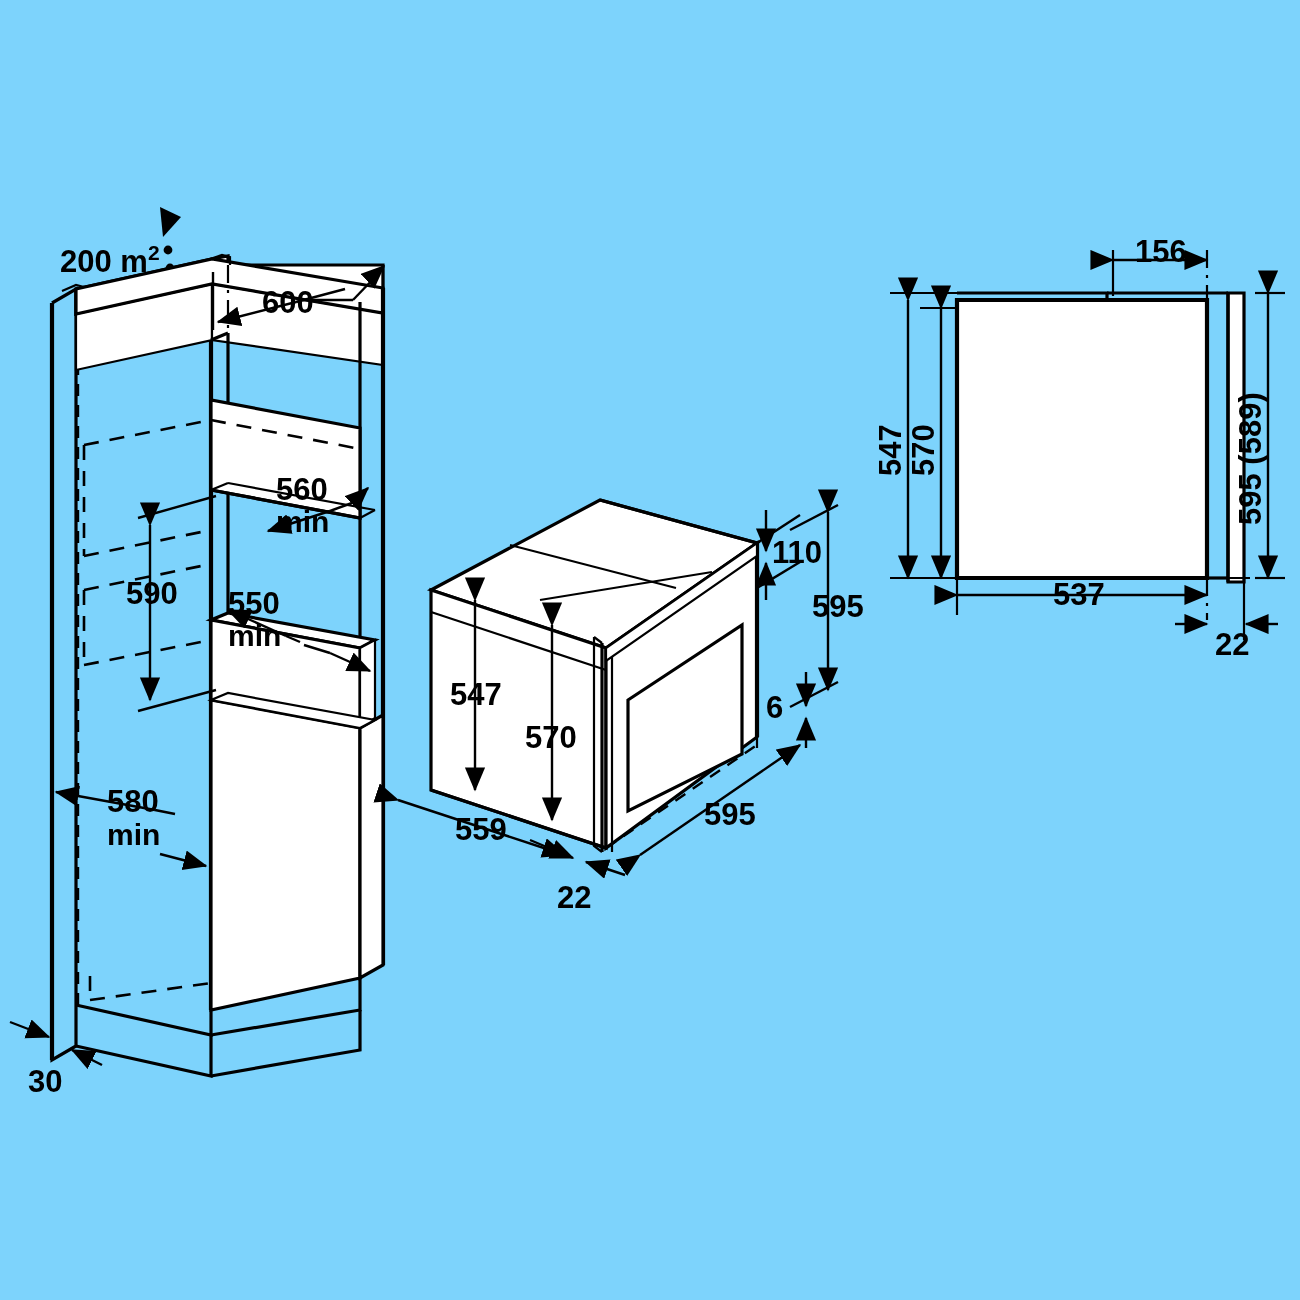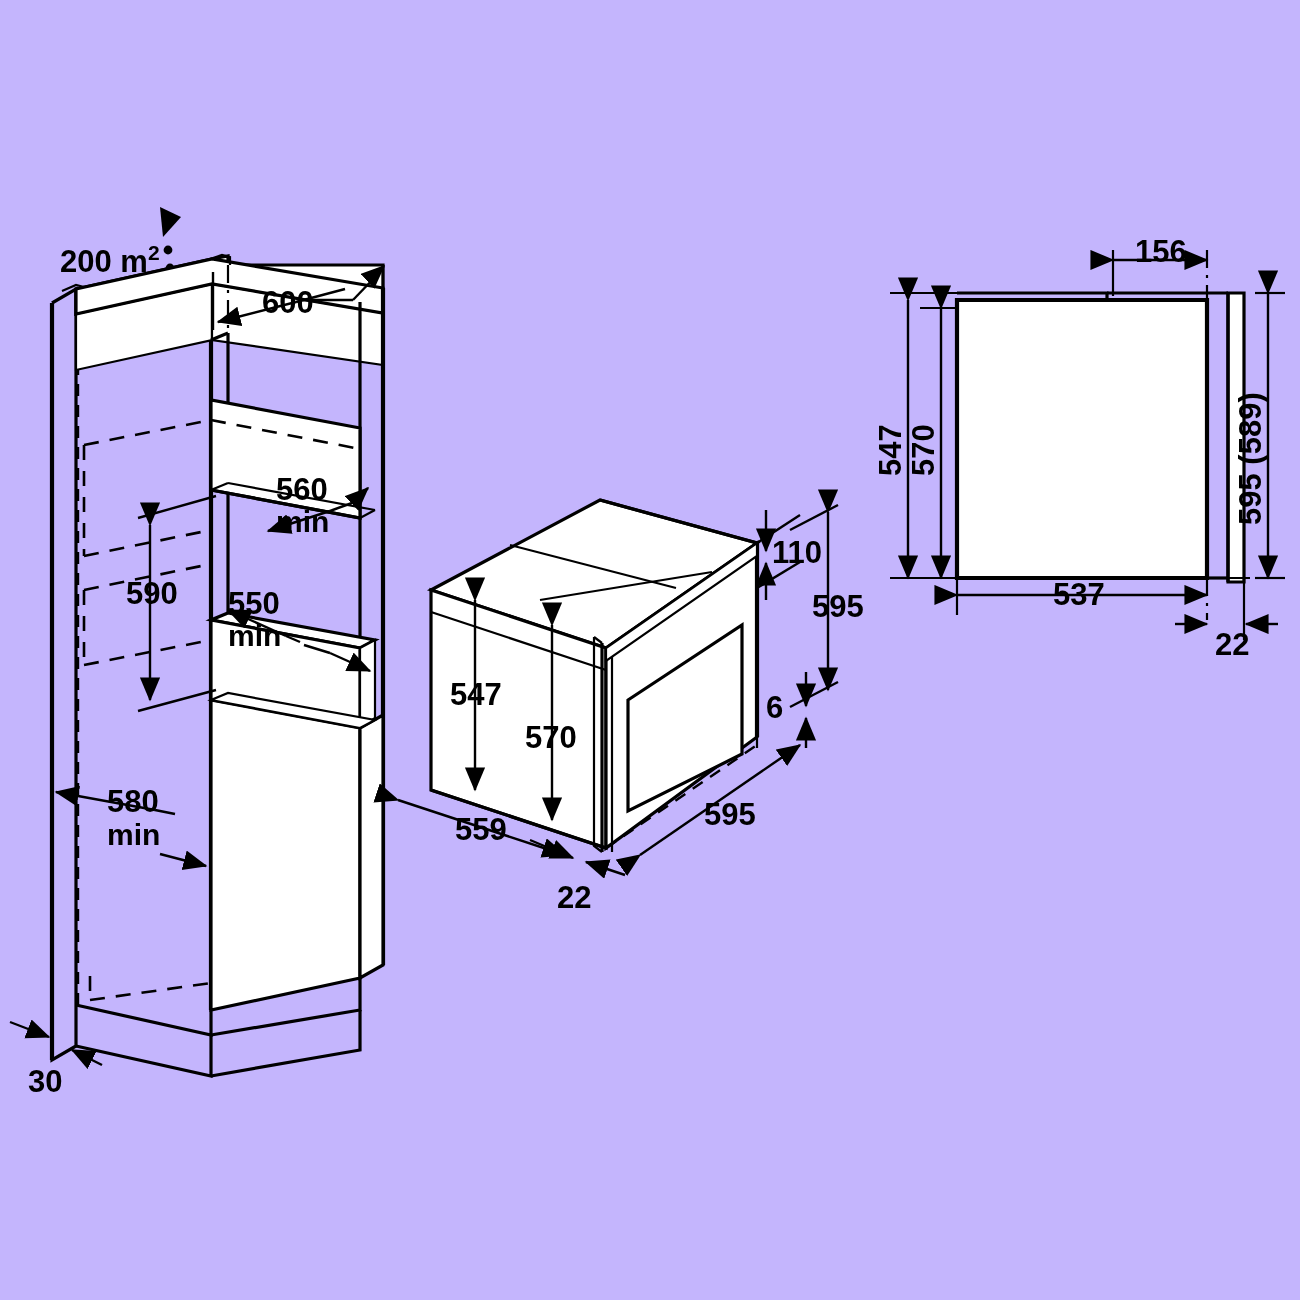--- a/index.html
+++ b/index.html
@@ -1,18 +1,18 @@
 <!DOCTYPE html>
 <html><head>
 <meta charset="utf-8">
 <style>
   html,body{margin:0;padding:0;background:#ffffff;}
   body{width:1300px;height:1300px;overflow:hidden;
        font-family:"Liberation Sans",sans-serif;}
-  #stage{position:relative;width:1300px;height:1300px;background:#c4b5fd;}
+  #stage{position:relative;width:1300px;height:1300px;background:#7dd3fc;}
   svg{display:block;}
   .ln{stroke:#000;fill:none;stroke-linecap:butt;stroke-linejoin:miter;}
   .thick{stroke-width:4.2;}
   .med{stroke-width:3.2;}
   .thin{stroke-width:2.2;}
   .dim{stroke-width:2.4;stroke:#000;fill:none;}
   .dash{stroke-width:2.6;stroke:#000;fill:none;stroke-dasharray:15 11;}
   .dashS{stroke-width:2.4;stroke:#000;fill:none;stroke-dasharray:12 9;}
   .dashdot{stroke-width:2.2;stroke:#000;fill:none;stroke-dasharray:18 7 3 7;}
   .fillw{fill:#ffffff;}

